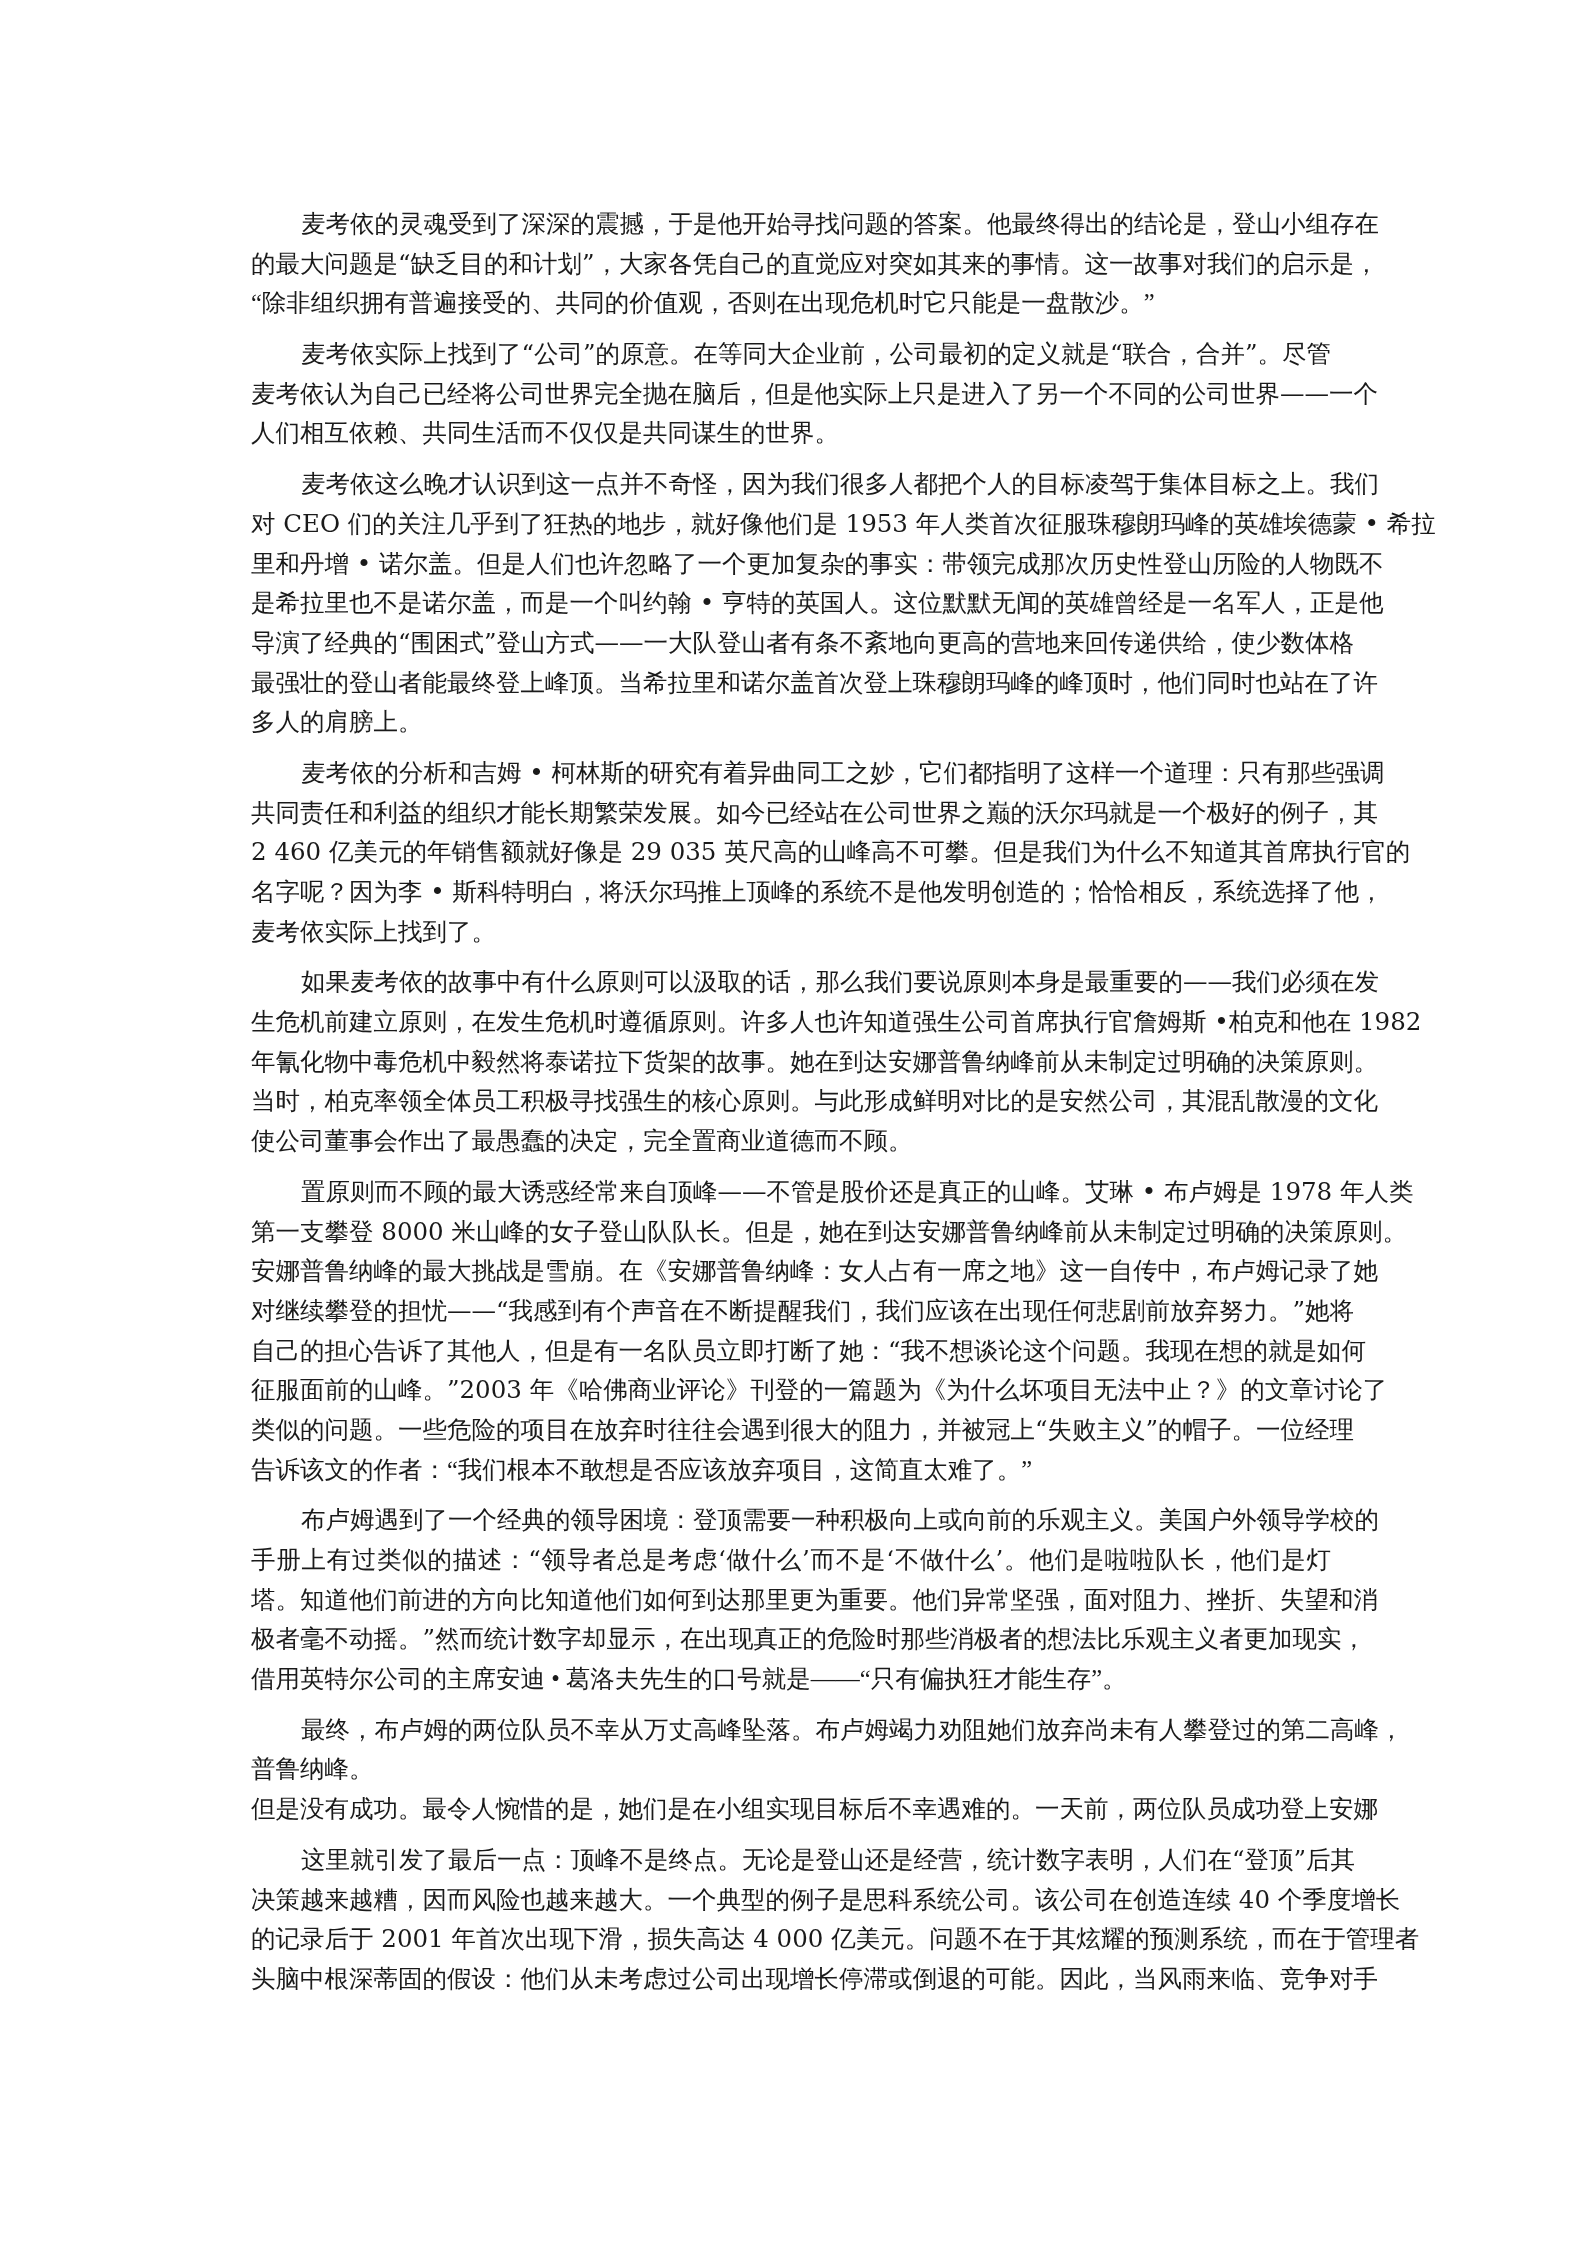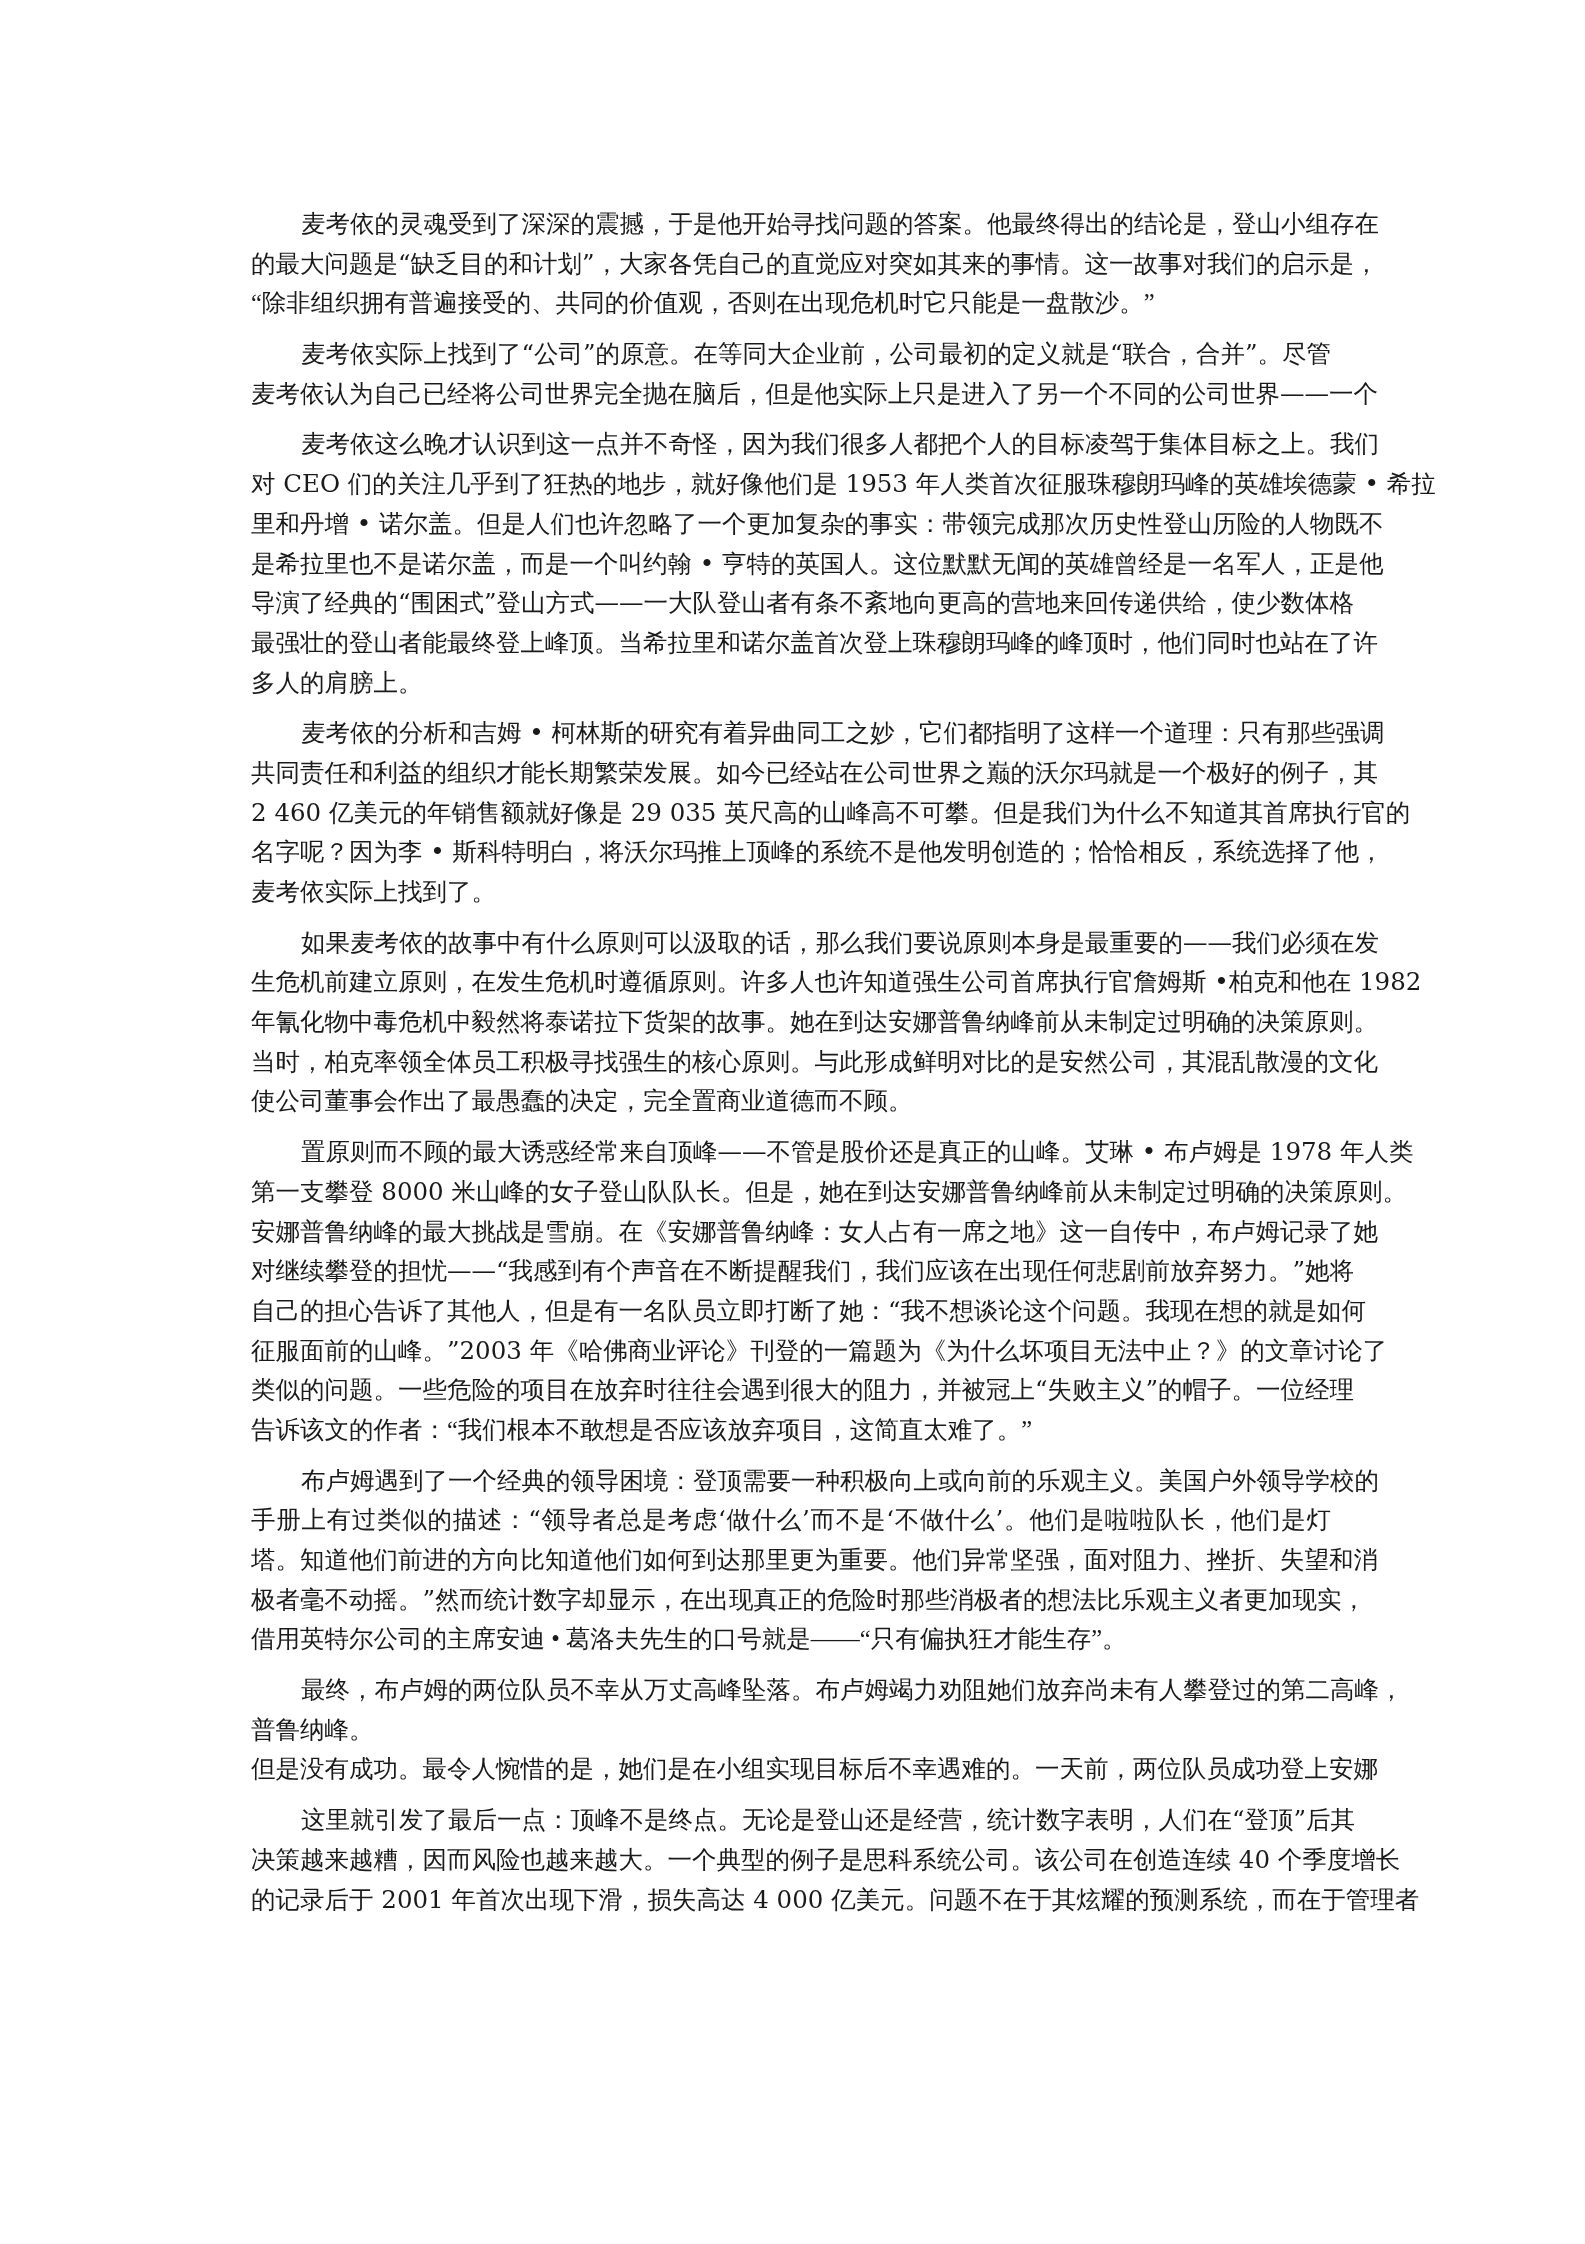--- a/index.html
+++ b/index.html
@@ -48,20 +48,21 @@
 
 <div class="page" id="page">
     <div class="para">
       <span class="line first">麦考依的灵魂受到了深深的震撼，于是他开始寻找问题的答案。他最终得出的结论是，登山小组存在</span>
       <span class="line">的最大问题是“缺乏目的和计划”，大家各凭自己的直觉应对突如其来的事情。这一故事对我们的启示是，</span>
       <span class="line last">“除非组织拥有普遍接受的、共同的价值观，否则在出现危机时它只能是一盘散沙。”</span>
     </div>
     <div class="para">
       <span class="line first">麦考依实际上找到了“公司”的原意。在等同大企业前，公司最初的定义就是“联合，合并”。尽管</span>
       <span class="line">麦考依认为自己已经将公司世界完全抛在脑后，但是他实际上只是进入了另一个不同的公司世界——一个</span>
+      <span class="line last">人们相互依赖、共同生活而不仅仅是共同谋生的世界。</span>
     </div>
     <div class="para">
       <span class="line first">麦考依这么晚才认识到这一点并不奇怪，因为我们很多人都把个人的目标凌驾于集体目标之上。我们</span>
       <span class="line">对 CEO 们的关注几乎到了狂热的地步，就好像他们是 1953 年人类首次征服珠穆朗玛峰的英雄埃德蒙 • 希拉</span>
       <span class="line">里和丹增 • 诺尔盖。但是人们也许忽略了一个更加复杂的事实：带领完成那次历史性登山历险的人物既不</span>
       <span class="line">是希拉里也不是诺尔盖，而是一个叫约翰 • 亨特的英国人。这位默默无闻的英雄曾经是一名军人，正是他</span>
       <span class="line">导演了经典的“围困式”登山方式——一大队登山者有条不紊地向更高的营地来回传递供给，使少数体格</span>
       <span class="line">最强壮的登山者能最终登上峰顶。当希拉里和诺尔盖首次登上珠穆朗玛峰的峰顶时，他们同时也站在了许</span>
       <span class="line last">多人的肩膀上。</span>
     </div>
@@ -98,14 +99,15 @@
     </div>
     <div class="para">
       <span class="line first">最终，布卢姆的两位队员不幸从万丈高峰坠落。布卢姆竭力劝阻她们放弃尚未有人攀登过的第二高峰，</span>
       <span class="line last">普鲁纳峰。</span>
       <span class="line">但是没有成功。最令人惋惜的是，她们是在小组实现目标后不幸遇难的。一天前，两位队员成功登上安娜</span>
     </div>
     <div class="para">
       <span class="line first">这里就引发了最后一点：顶峰不是终点。无论是登山还是经营，统计数字表明，人们在“登顶”后其</span>
       <span class="line">决策越来越糟，因而风险也越来越大。一个典型的例子是思科系统公司。该公司在创造连续 40 个季度增长</span>
       <span class="line">的记录后于 2001 年首次出现下滑，损失高达 4 000 亿美元。问题不在于其炫耀的预测系统，而在于管理者</span>
+      <span class="line">头脑中根深蒂固的假设：他们从未考虑过公司出现增长停滞或倒退的可能。因此，当风雨来临、竞争对手</span>
     </div>
   </div>
 
 </body></html>

